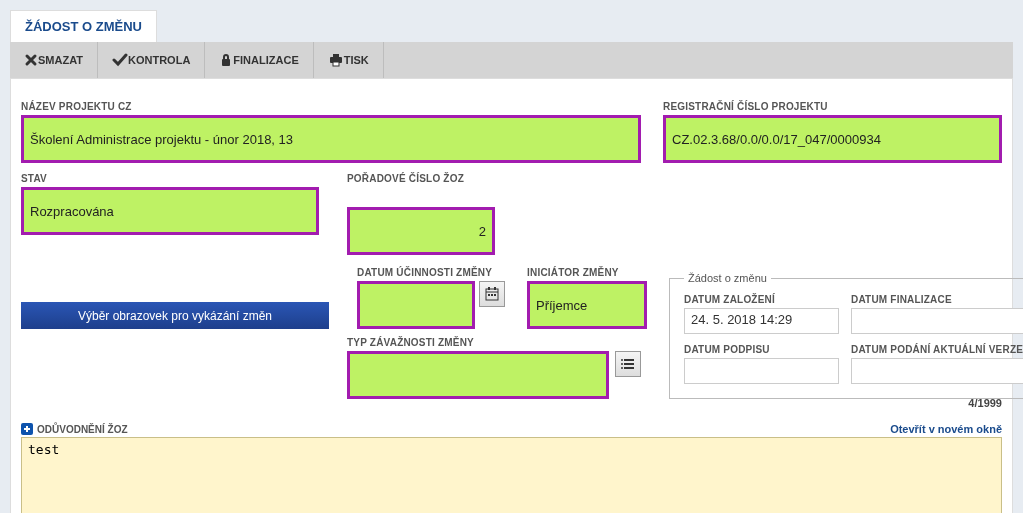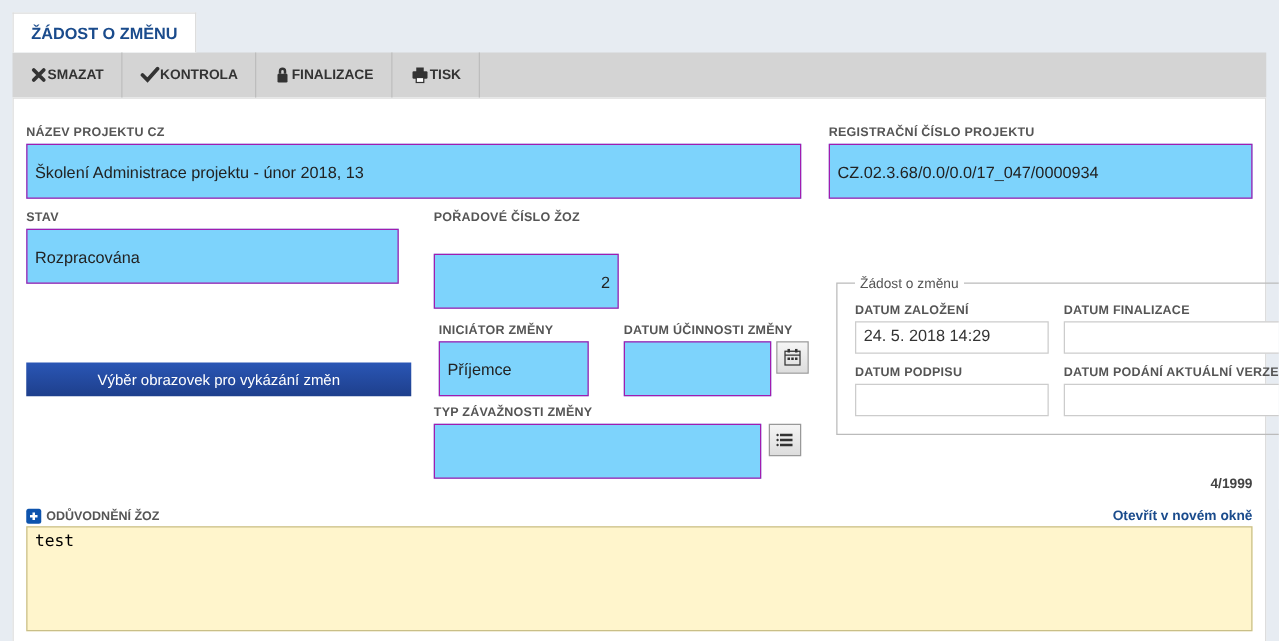--- a/index.html
+++ b/index.html
@@ -52,22 +52,22 @@
     font-weight: bold;
     color: #555;
     letter-spacing: 0.2px;
     margin-bottom: 3px;
     display: block;
     text-transform: uppercase;
   }
   .field {
     width: 100%;
     height: 26px;
-    border: 1px solid #a21caf;
-    background: #7dd3fc;
+    border: 3px solid #a21caf;
+    background: #bef264;
     padding: 21px 6px;
     font-size: 13px;
     color: #222;
   }
   .row { display: flex; gap: 22px; }
   .col { display: flex; flex-direction: column; }
   .btn-primary {
     background: linear-gradient(#2a56b5, #1e3f8c);
     color: #fff;
     border: none;
@@ -209,59 +209,59 @@
       <div class="col" style="flex: 0 0 620px;">
         <span class="label">NÁZEV PROJEKTU CZ</span>
         <input class="field" readonly="" value="Školení Administrace projektu - únor 2018, 13" style="">
       </div>
       <div class="col" style="flex:1;">
         <span class="label">REGISTRAČNÍ ČÍSLO PROJEKTU</span>
         <input class="field" readonly="" value="CZ.02.3.68/0.0/0.0/17_047/0000934" style="">
       </div>
     </div>
 
-    <div class="row" style="margin-top:10px; align-items:center;">
+    <div class="row" style="margin-top:10px; align-items:flex-end;">
 
       <div class="col" style="flex:0 0 620px;">
         <div class="row" style="gap:28px;">
           <div class="col" style="flex:0 0 298px;">
             <span class="label">STAV</span>
             <input class="field" readonly="" value="Rozpracována" style="">
           </div>
           <div class="col" style="flex:0 0 148px;gap:20px;">
             <span class="label">POŘADOVÉ ČÍSLO ŽOZ</span>
             <input class="field num-right" readonly="" value="2" style="">
           </div>
         </div>
 
         <div class="row" style="gap:28px; margin-top:12px; align-items:flex-end;">
           <div class="col" style="flex:0 0 298px;">
             <div style="height:14px;"></div>
             <button class="btn-primary btn-wide">Výběr obrazovek pro vykázání změn</button>
-          </div>
-          <div class="col" style="flex:0 0 120px; margin-left: -6px;">
-            <span class="label">INICIÁTOR ZMĚNY</span>
-            <input class="field" readonly="" value="Příjemce" style="">
           </div>
           <div class="col" style="flex:0 0 148px;">
             <span class="label">DATUM ÚČINNOSTI ZMĚNY</span>
             <div style="display:flex; gap:4px;">
               <input class="field" style="flex: 1 1 0%;" value="">
               <span class="icon-btn">
                 <svg width="14" height="14" viewBox="0 0 14 14">
                     <rect x="1" y="2" width="12" height="11" fill="none" stroke="#333"></rect>
                     <line x1="1" y1="5" x2="13" y2="5" stroke="#333"></line>
                     <line x1="4" y1="0" x2="4" y2="3" stroke="#333" stroke-width="2"></line>
                     <line x1="10" y1="0" x2="10" y2="3" stroke="#333" stroke-width="2"></line>
                     <rect x="3" y="7" width="2" height="2" fill="#333"></rect>
                     <rect x="6" y="7" width="2" height="2" fill="#333"></rect>
                     <rect x="9" y="7" width="2" height="2" fill="#333"></rect>
                   </svg>
               </span>
             </div>
+          </div>
+          <div class="col" style="flex:0 0 120px; margin-left: -6px;">
+            <span class="label">INICIÁTOR ZMĚNY</span>
+            <input class="field" readonly="" value="Příjemce" style="">
           </div>
         </div>
 
         <div class="row" style="gap:28px; margin-top:8px;">
           <div style="flex:0 0 298px;"></div>
           <div class="col" style="flex:0 0 294px;">
             <span class="label">TYP ZÁVAŽNOSTI ZMĚNY</span>
             <div style="display:flex; gap:6px;">
               <input class="field" style="flex: 1 1 0%; width: 148px;" readonly="" value="">
               <span class="icon-btn">

